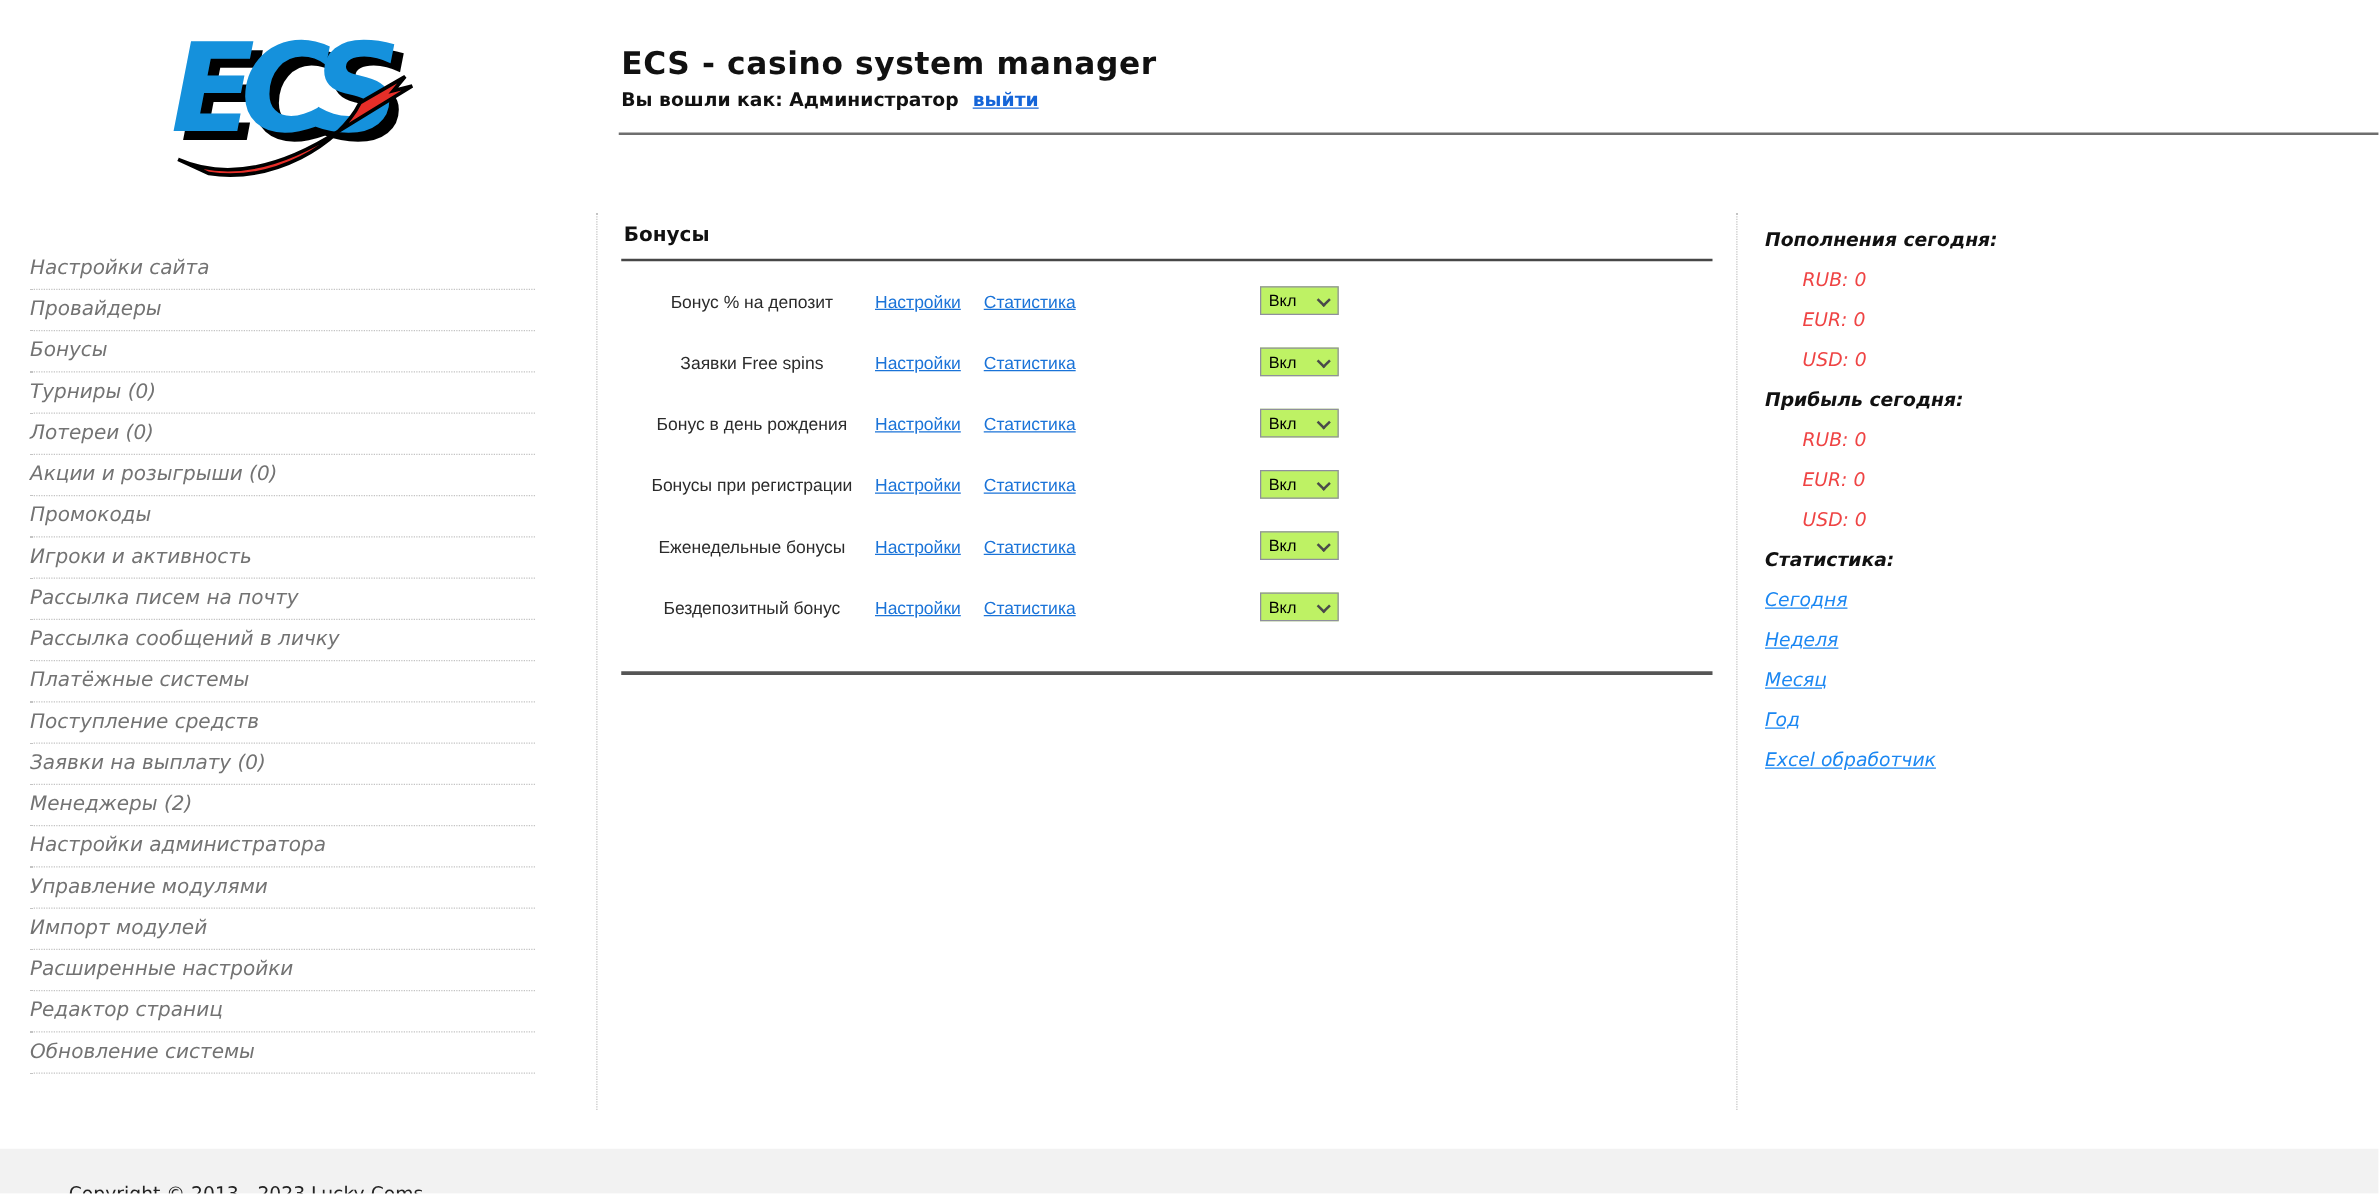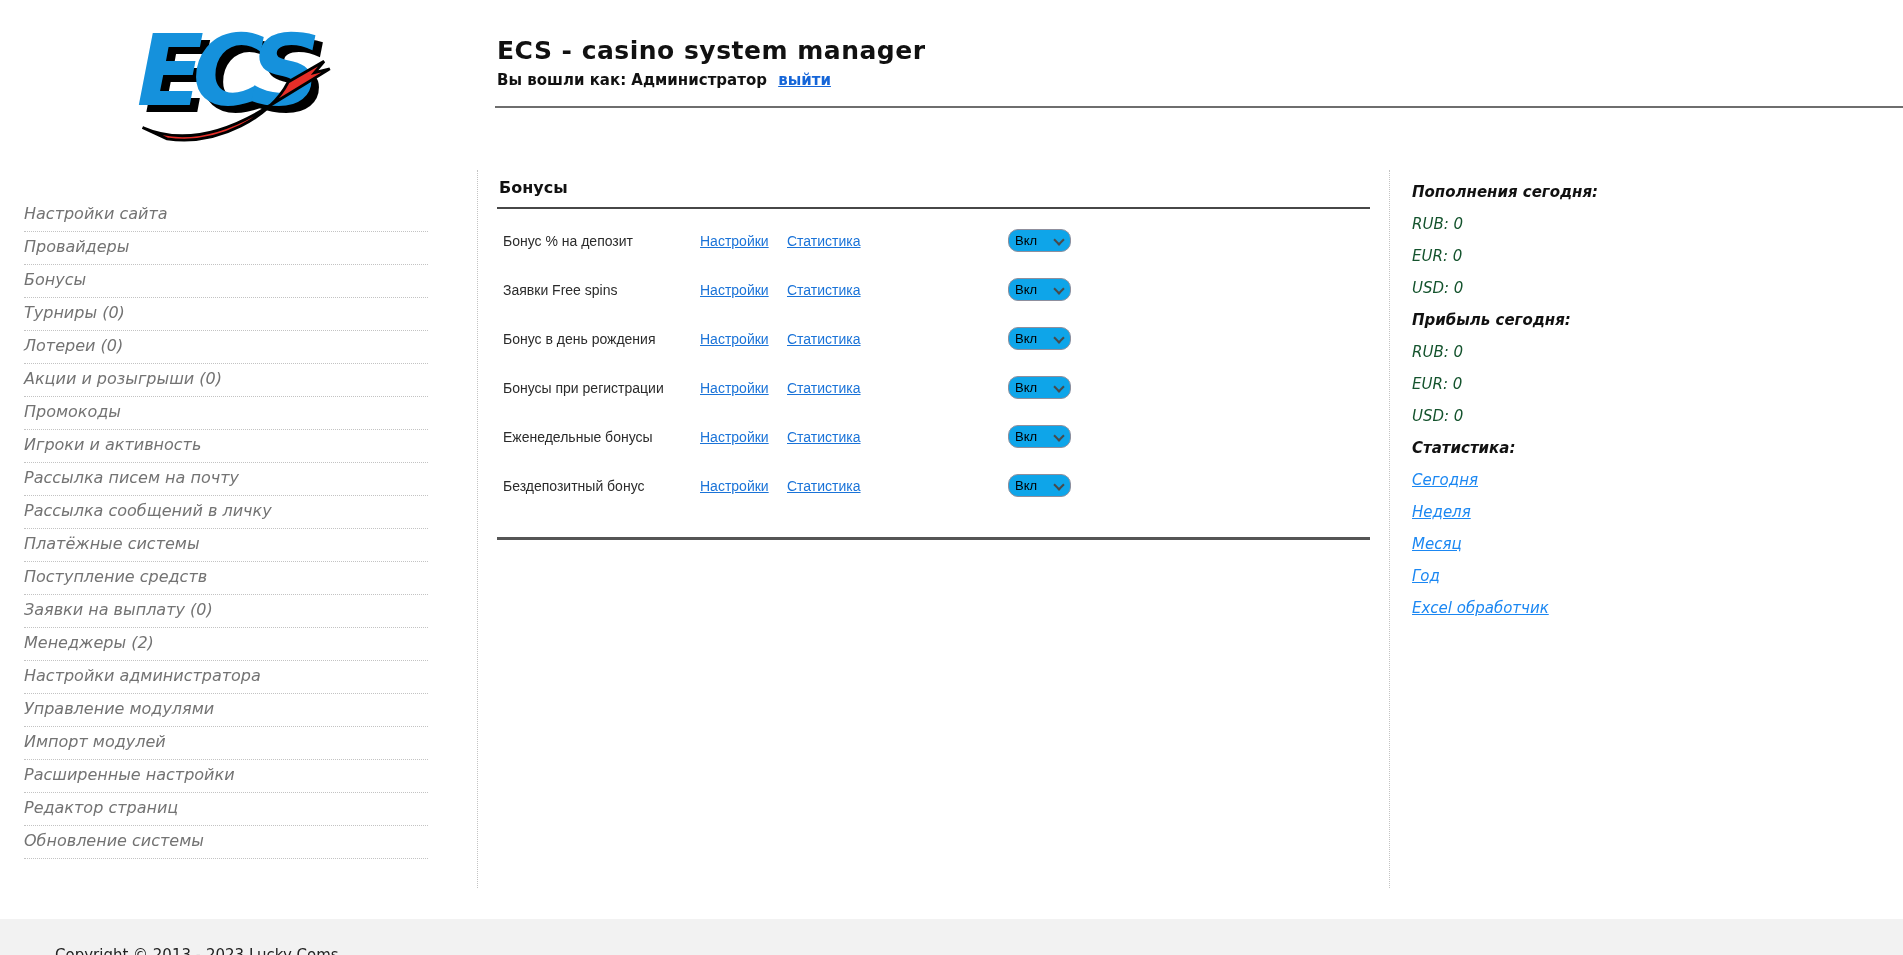--- a/index.html
+++ b/index.html
@@ -24,36 +24,36 @@
   .vline{position:absolute;top:170px;height:718px;width:0;border-left:1px dotted #c3c3c3;}
   .vline-left{left:477px;}
   .vline-right{left:1389px;}
 
   .main{position:absolute;left:497px;top:178px;width:873px;}
   .section-title{margin:0 0 10px 2px;font-size:16px;font-weight:bold;line-height:19px;color:#111;}
   .rule-dark-top{height:2px;background:#474747;}
   .rows{margin-top:7px;}
   .bonus-row{display:flex;align-items:center;height:49px;
              font-family:"Liberation Sans",sans-serif;font-size:14px;color:#2b2b2b;}
-  .b-label{flex:0 0 203px;padding-left:6px;box-sizing:border-box;}
+  .b-label{flex:0 0 203px;padding-left:6px;box-sizing:border-box;text-align:center;}
   .b-link{text-decoration:underline;color:#1a73d8;cursor:pointer;}
   .b-link.settings{flex:0 0 87px;}
   .b-link.stats{flex:0 0 221px;}
   .select-wrap{position:relative;width:63px;height:23px;}
   .select-wrap select{appearance:none;-webkit-appearance:none;width:63px;height:23px;
-      border:1px solid #8f8f9d;border-radius:10px;background:#0ea5e9;
+      border:1px solid #8f8f9d;border-radius:0;background:#bef264;
       font-family:"Liberation Sans",sans-serif;font-size:13px;color:#000;padding:0 18px 0 6px;}
   .chev{position:absolute;right:8px;top:7px;width:6px;height:6px;pointer-events:none;
         border-right:2px solid #4a4a4a;border-bottom:2px solid #4a4a4a;transform:rotate(45deg);}
   .rule-dark-bottom{height:3px;background:#555;margin-top:27px;}
 
   
   .right-panel{position:absolute;left:1412px;top:183px;width:330px;font-size:15px;font-style:italic;}
   .rp-header{font-weight:bold;color:#111;line-height:19px;margin-bottom:13px;}
-  .rp-line{line-height:19px;margin-bottom:13px;color:#14532d;}
+  .rp-line{line-height:19px;margin-bottom:13px;color:#ef4444;margin-left:30px;}
   .rp-link{display:block;line-height:19px;margin-bottom:13px;color:#1b87f2;
            text-decoration:underline;cursor:pointer;width:max-content;}
 
   
   .footer{position:absolute;left:0;right:0;bottom:0;height:36px;background:#f2f2f2;overflow:hidden;}
   .copyright{padding:27px 0 0 55px;font-size:15px;line-height:18px;color:#222;}
 </style>
 </head>
 <body>
 

